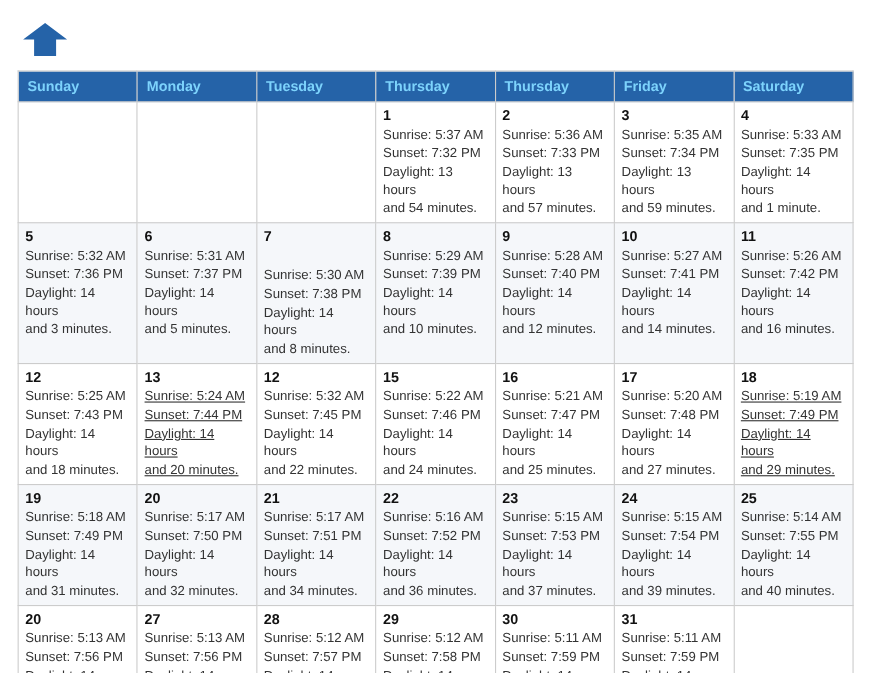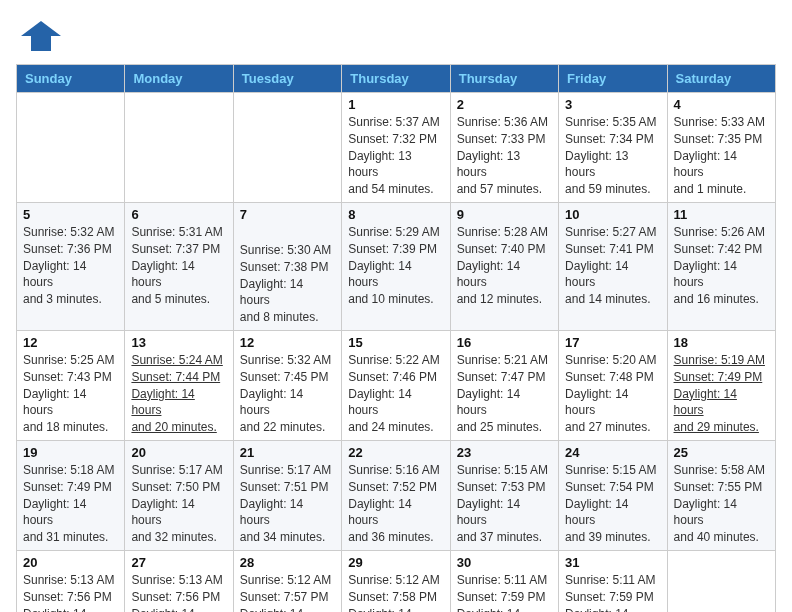--- a/index.html
+++ b/index.html
@@ -282,21 +282,21 @@
         </td>
         <td>
           <span class="day-num">24</span>
           <div class="day-info" style="white-space: pre-line;">Sunrise: 5:15 AM
 Sunset: 7:54 PM
 Daylight: 14 hours
 and 39 minutes.</div>
         </td>
         <td>
           <span class="day-num">25</span>
-          <div class="day-info" style="white-space: pre-line;">Sunrise: 5:58 AM
+          <div class="day-info" style="white-space: pre-line;">Sunrise: 5:14 AM
 Sunset: 7:55 PM
 Daylight: 14 hours
 and 40 minutes.</div>
         </td>
       </tr>
       <tr>
         <td>
           <span class="day-num">20</span>
           <div class="day-info" style="white-space: pre-line;">Sunrise: 5:13 AM
 Sunset: 7:56 PM

